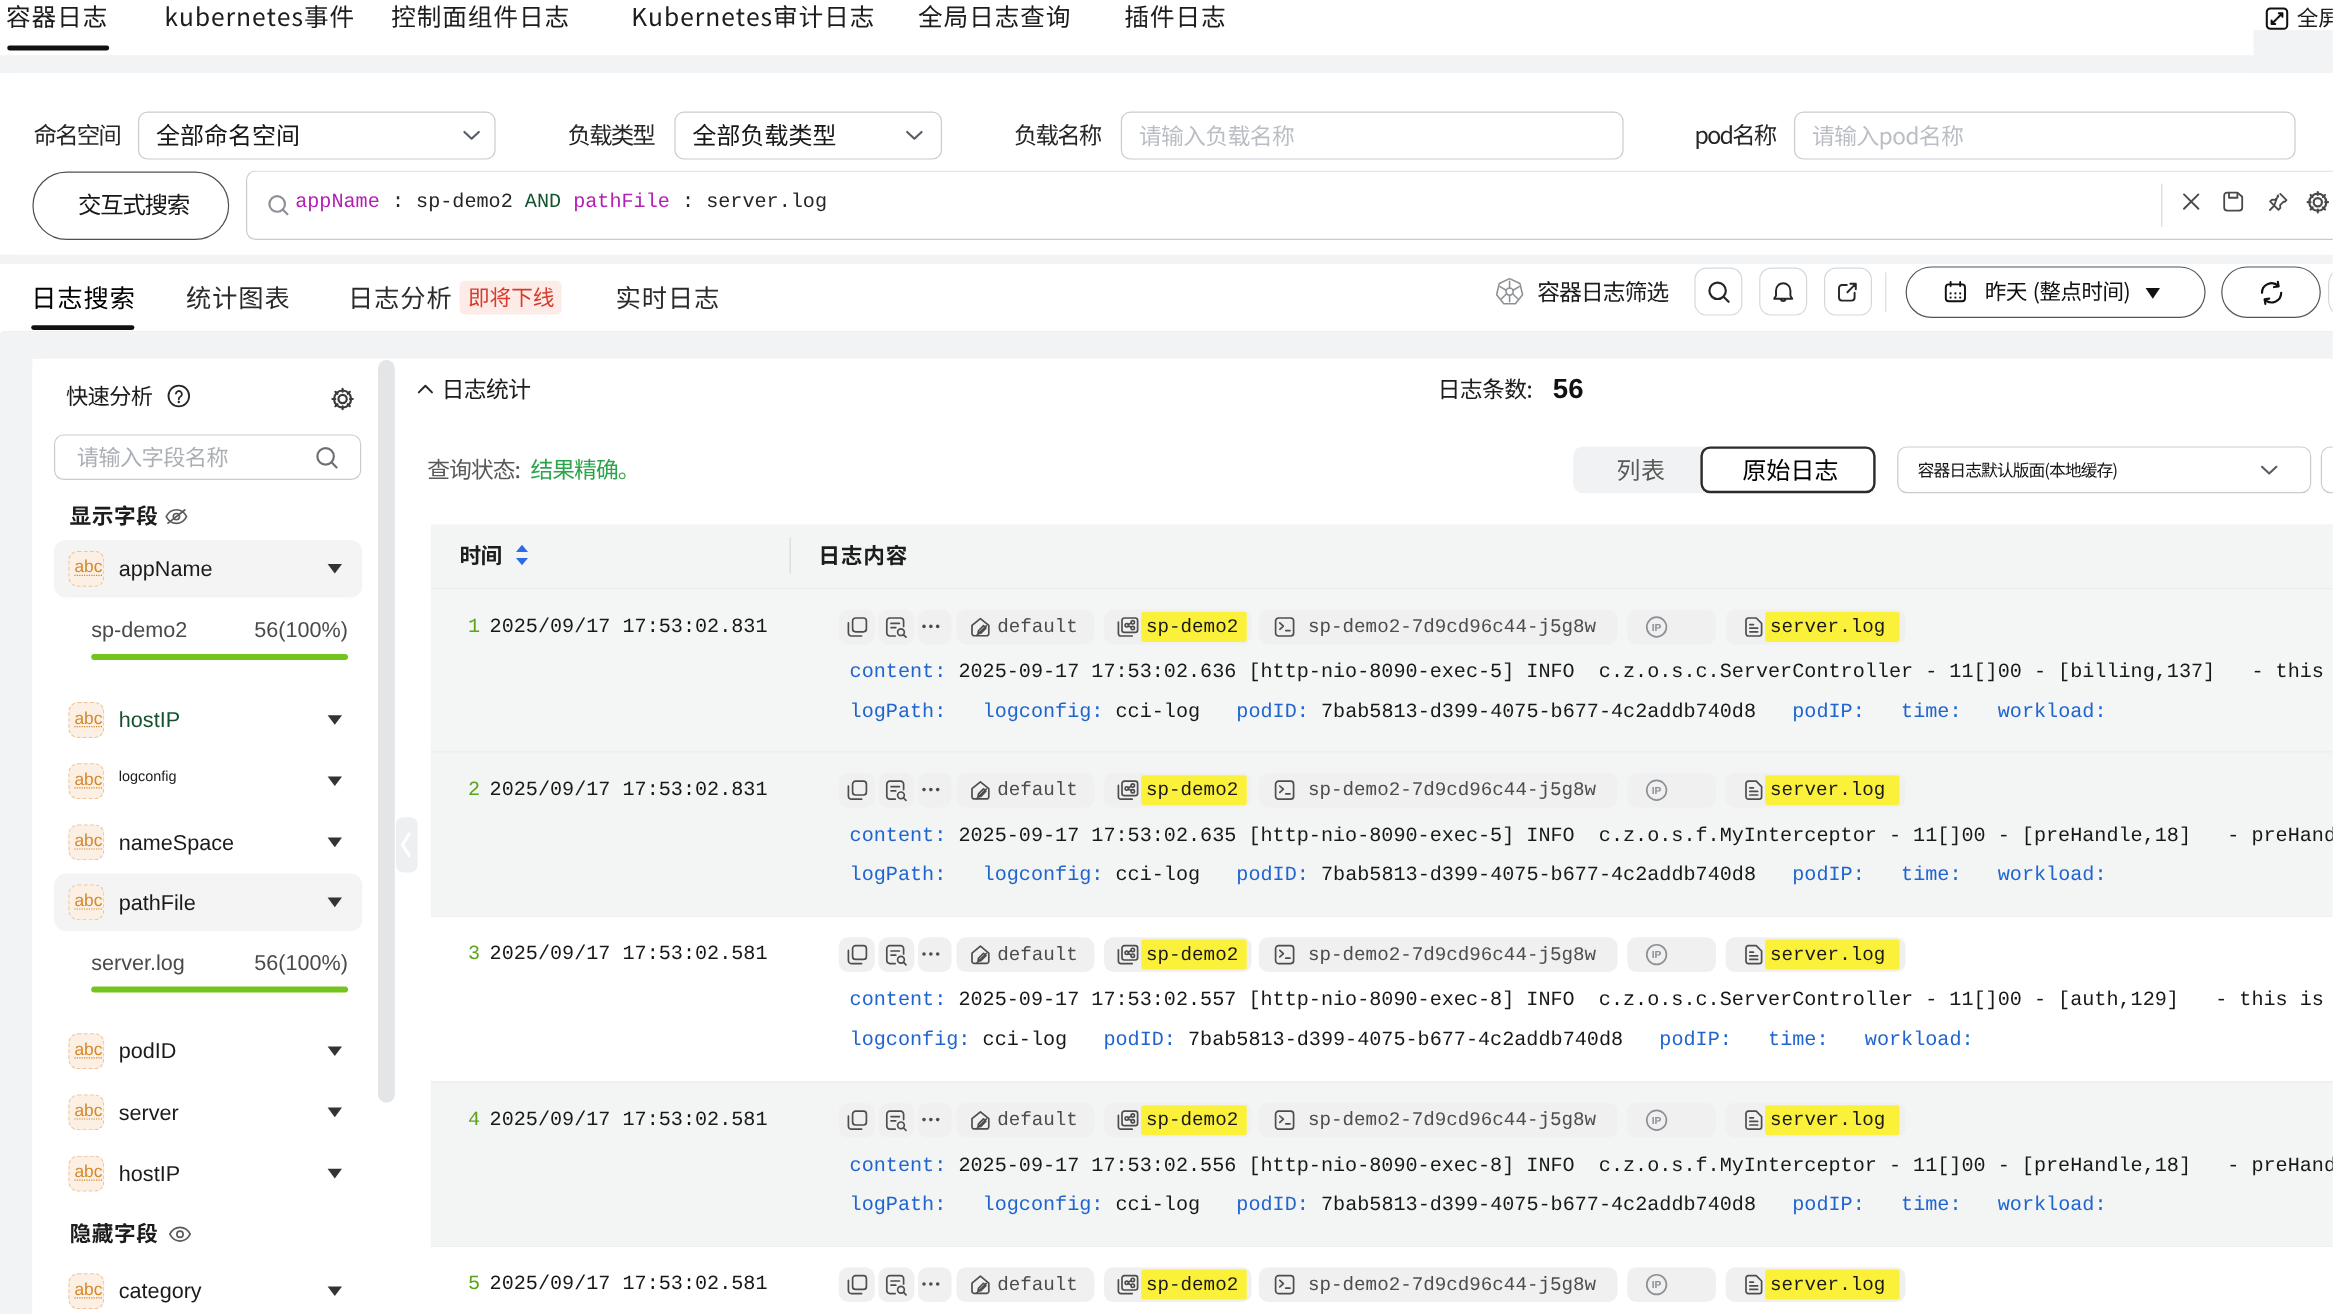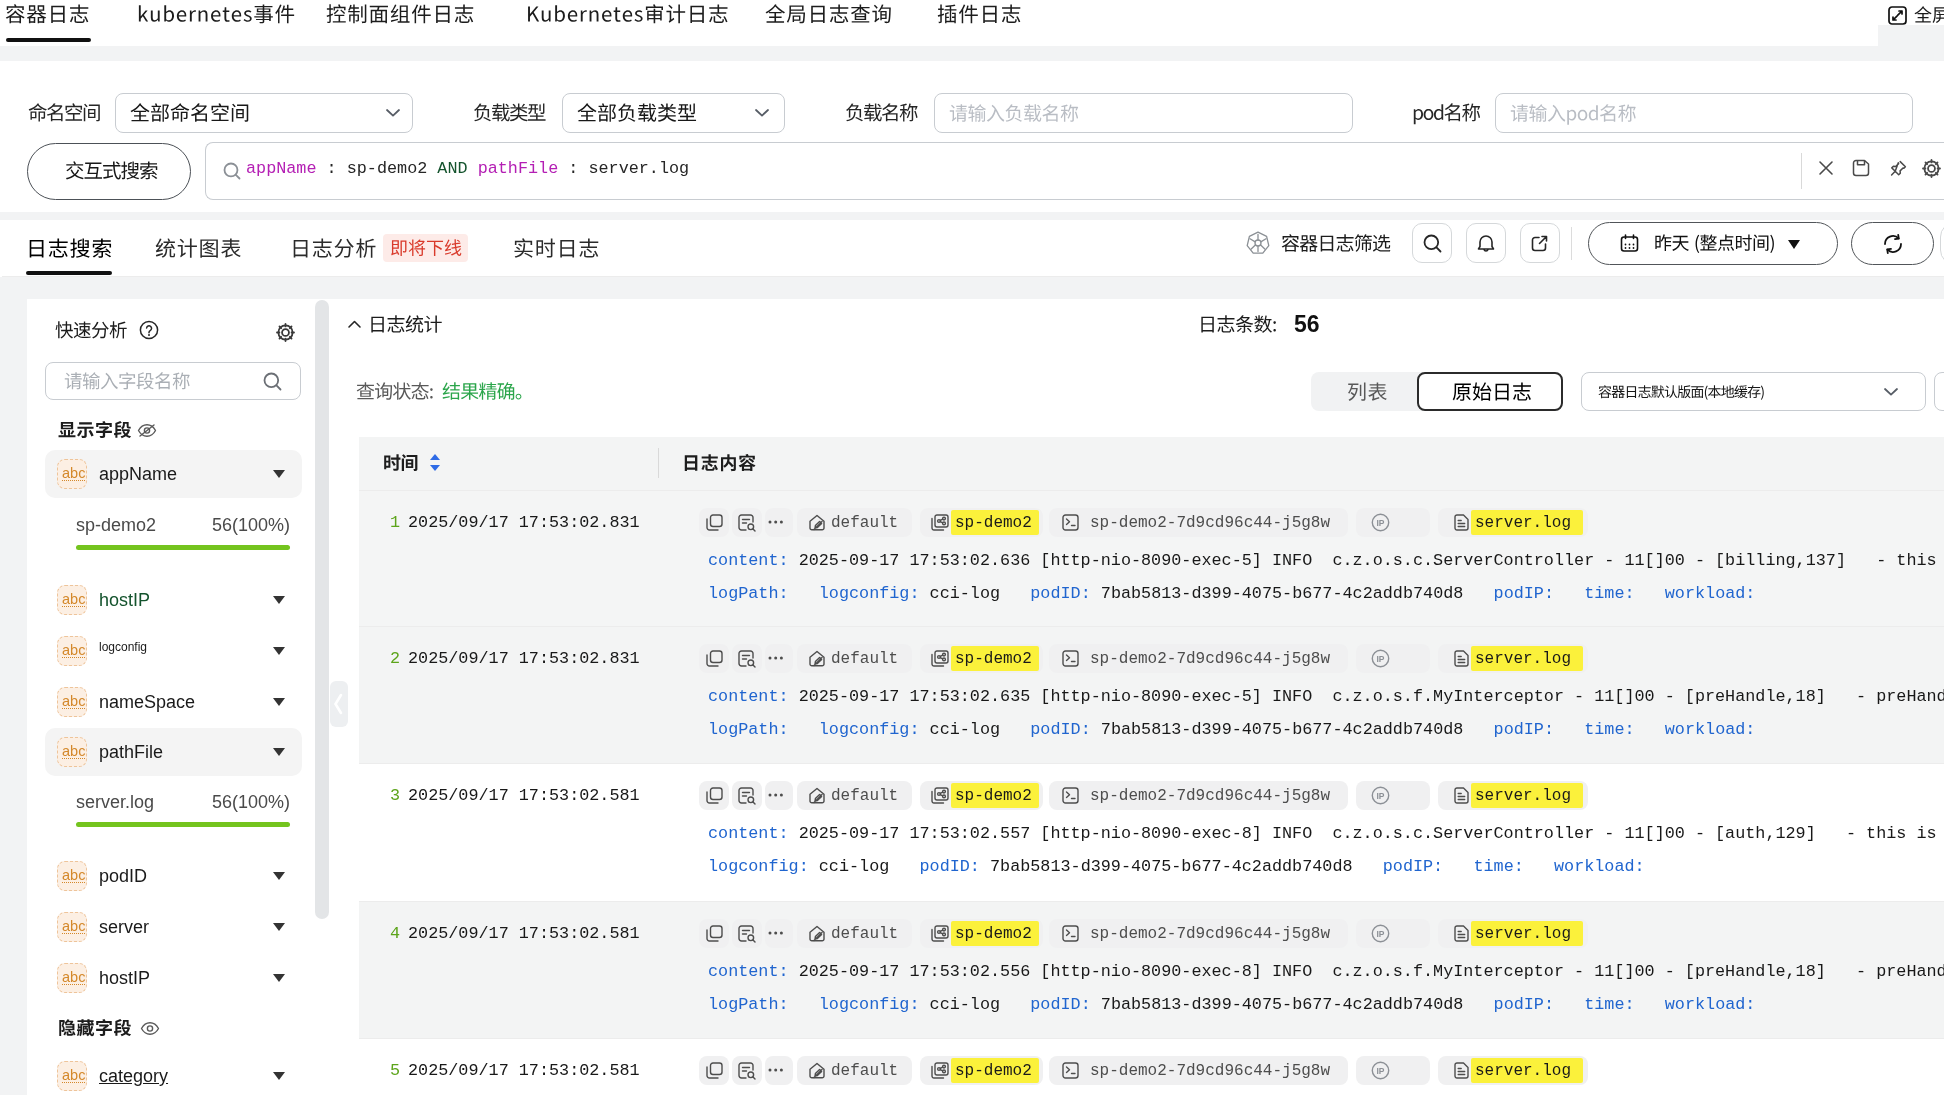--- a/index.html
+++ b/index.html
@@ -930,18 +930,18 @@
       <use href="#g6bb5b" transform="translate(55.5 15.5) scale(0.0180)"></use>
     </svg></div>
 <svg style="position:absolute;left:140px;top:1019.0px;overflow:visible" width="20" height="18" viewBox="0 0 20 18">
     <g fill="none" stroke-linecap="round" stroke-linejoin="round" stroke="#595959" stroke-width="1.4">
       <path d="M1.5 9.5C3.5 5.8 6.5 3.8 10 3.8s6.5 2 8.5 5.7c-2 3.7-5 5.7-8.5 5.7s-6.5-2-8.5-5.7z"></path>
       <circle cx="10" cy="9.5" r="2.6"></circle>
     </g>
   </svg>
 <div style="position:absolute;left:57px;top:1061px;width:30px;height:30px;background:#fcefe3;border:1px dashed #eec49a;border-radius:8px;box-sizing:border-box"></div>
 <div class="t" style="position:absolute;left:62px;top:1067px;font-size:14.5px;color:#d4882a;text-decoration:underline dotted 1px;text-underline-offset:2px">abc</div>
-<div class="t " style="position:absolute;left:99px;top:1066px;font-size:18px;color:#1a1a1a;text-decoration:underline;">category</div>
+<div class="t " style="position:absolute;left:99px;top:1066px;font-size:18px;color:#1a1a1a;">category</div>
 <div style="position:absolute;left:273px;top:1072.0px;width:0;height:0;border-left:6.5px solid transparent;border-right:6.5px solid transparent;border-top:8px solid #333"></div>
 <div style="position:absolute;left:315px;top:300px;width:14px;height:619px;background:#e3e5e7;border-radius:7px"></div>
 <div style="position:absolute;left:330px;top:681px;width:18px;height:46px;background:#edeff1;border-radius:6px"></div>
 <svg style="position:absolute;left:333px;top:693px" width="10" height="22" viewBox="0 0 10 22">
     <path d="M8 2L2.5 11L8 20" fill="none" stroke="#fff" stroke-width="2.6" stroke-linecap="round"></path>
   </svg>
 </body></html>

